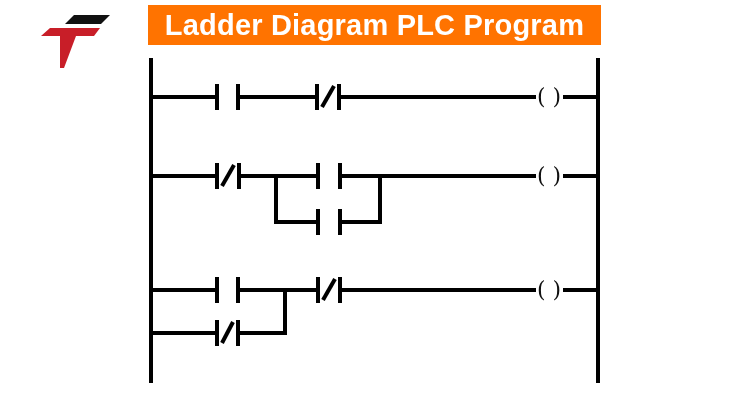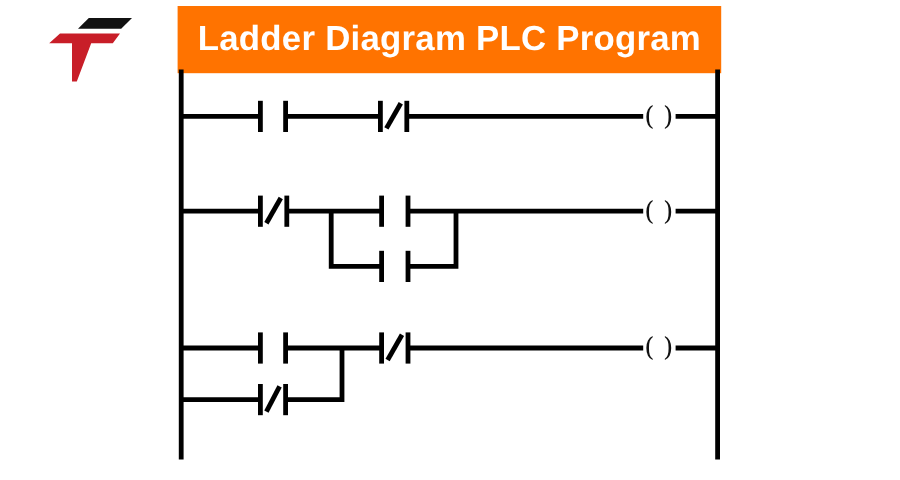--- a/index.html
+++ b/index.html
@@ -1,19 +1,19 @@
 <!DOCTYPE html>
 <html><head>
 <meta charset="utf-8">
 <style>
   html, body { margin: 0; padding: 0; background: #ffffff; }
   body { width: 750px; height: 400px; position: relative; overflow: hidden; font-family: "Liberation Sans", sans-serif; }
   .logo { position: absolute; left: 0; top: 0; width: 130px; height: 80px; }
   .banner {
-    position: absolute; left: 148px; top: 5px; width: 453px; height: 56px;
+    position: absolute; left: 148px; top: 5px; width: 453px; height: 40px;
     display: flex; align-items: center; justify-content: center;
     font-family: "Liberation Sans", sans-serif; font-weight: bold; font-size: 29px;
     color: #ffffff; letter-spacing: 0.2px;
   }
   .diagram { position: absolute; left: 0; top: 0; width: 750px; height: 400px; }
   .coil-text { font-family: "DejaVu Serif", serif; font-size: 22px; fill: #111; }
 </style>
 </head>
 <body>
 

